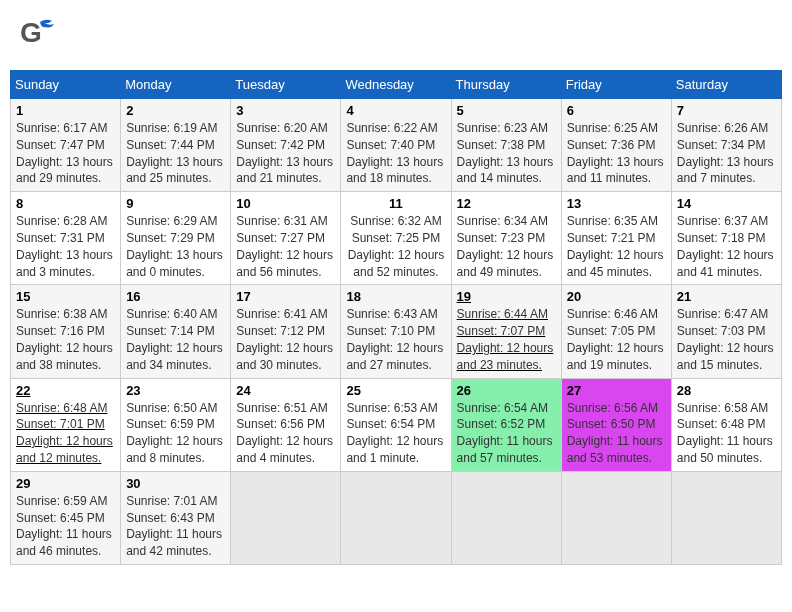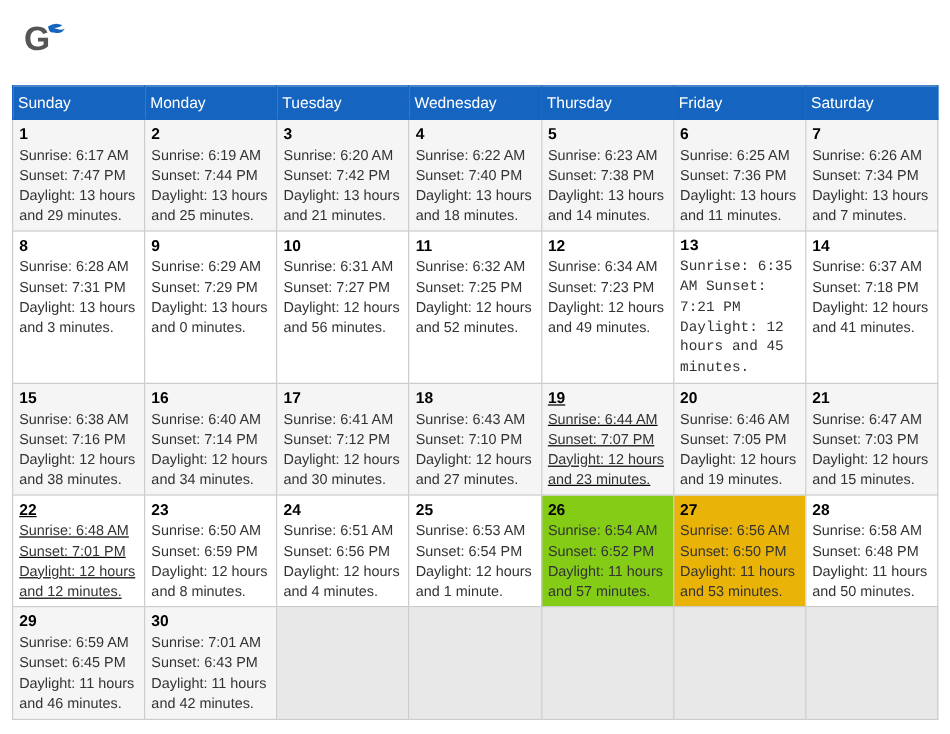--- a/index.html
+++ b/index.html
@@ -191,35 +191,35 @@
 Daylight: 13 hours
 and 0 minutes.</div>
         </td>
         <td style="background: rgb(255, 255, 255);">
           <span class="day-num">10</span>
           <div class="day-info">Sunrise: 6:31 AM
 Sunset: 7:27 PM
 Daylight: 12 hours
 and 56 minutes.</div>
         </td>
-        <td style="background: rgb(255, 255, 255);">
+        <td style="background: rgb(255, 255, 255); text-align: center;">
           <span class="day-num">11</span>
           <div class="day-info">Sunrise: 6:32 AM
 Sunset: 7:25 PM
 Daylight: 12 hours
 and 52 minutes.</div>
         </td>
         <td style="background: rgb(255, 255, 255);">
           <span class="day-num">12</span>
           <div class="day-info">Sunrise: 6:34 AM
 Sunset: 7:23 PM
 Daylight: 12 hours
 and 49 minutes.</div>
         </td>
-        <td style="background: rgb(255, 255, 255); font-family: Liberation Mono, monospace;">
+        <td style="background: rgb(255, 255, 255);">
           <span class="day-num">13</span>
           <div class="day-info">Sunrise: 6:35 AM
 Sunset: 7:21 PM
 Daylight: 12 hours
 and 45 minutes.</div>
         </td>
         <td style="background: rgb(255, 255, 255);">
           <span class="day-num">14</span>
           <div class="day-info">Sunrise: 6:37 AM
 Sunset: 7:18 PM
@@ -300,28 +300,28 @@
 Daylight: 12 hours
 and 4 minutes.</div>
         </td>
         <td style="background: rgb(255, 255, 255);">
           <span class="day-num">25</span>
           <div class="day-info">Sunrise: 6:53 AM
 Sunset: 6:54 PM
 Daylight: 12 hours
 and 1 minute.</div>
         </td>
-        <td style="background: #84cc16;">
+        <td style="background: #86efac;">
           <span class="day-num">26</span>
           <div class="day-info">Sunrise: 6:54 AM
 Sunset: 6:52 PM
 Daylight: 11 hours
 and 57 minutes.</div>
         </td>
-        <td style="background: #eab308; margin-top: 16px;">
+        <td style="background: #d946ef; margin-top: 16px;">
           <span class="day-num">27</span>
           <div class="day-info">Sunrise: 6:56 AM
 Sunset: 6:50 PM
 Daylight: 11 hours
 and 53 minutes.</div>
         </td>
         <td style="background: rgb(255, 255, 255);">
           <span class="day-num">28</span>
           <div class="day-info">Sunrise: 6:58 AM
 Sunset: 6:48 PM

